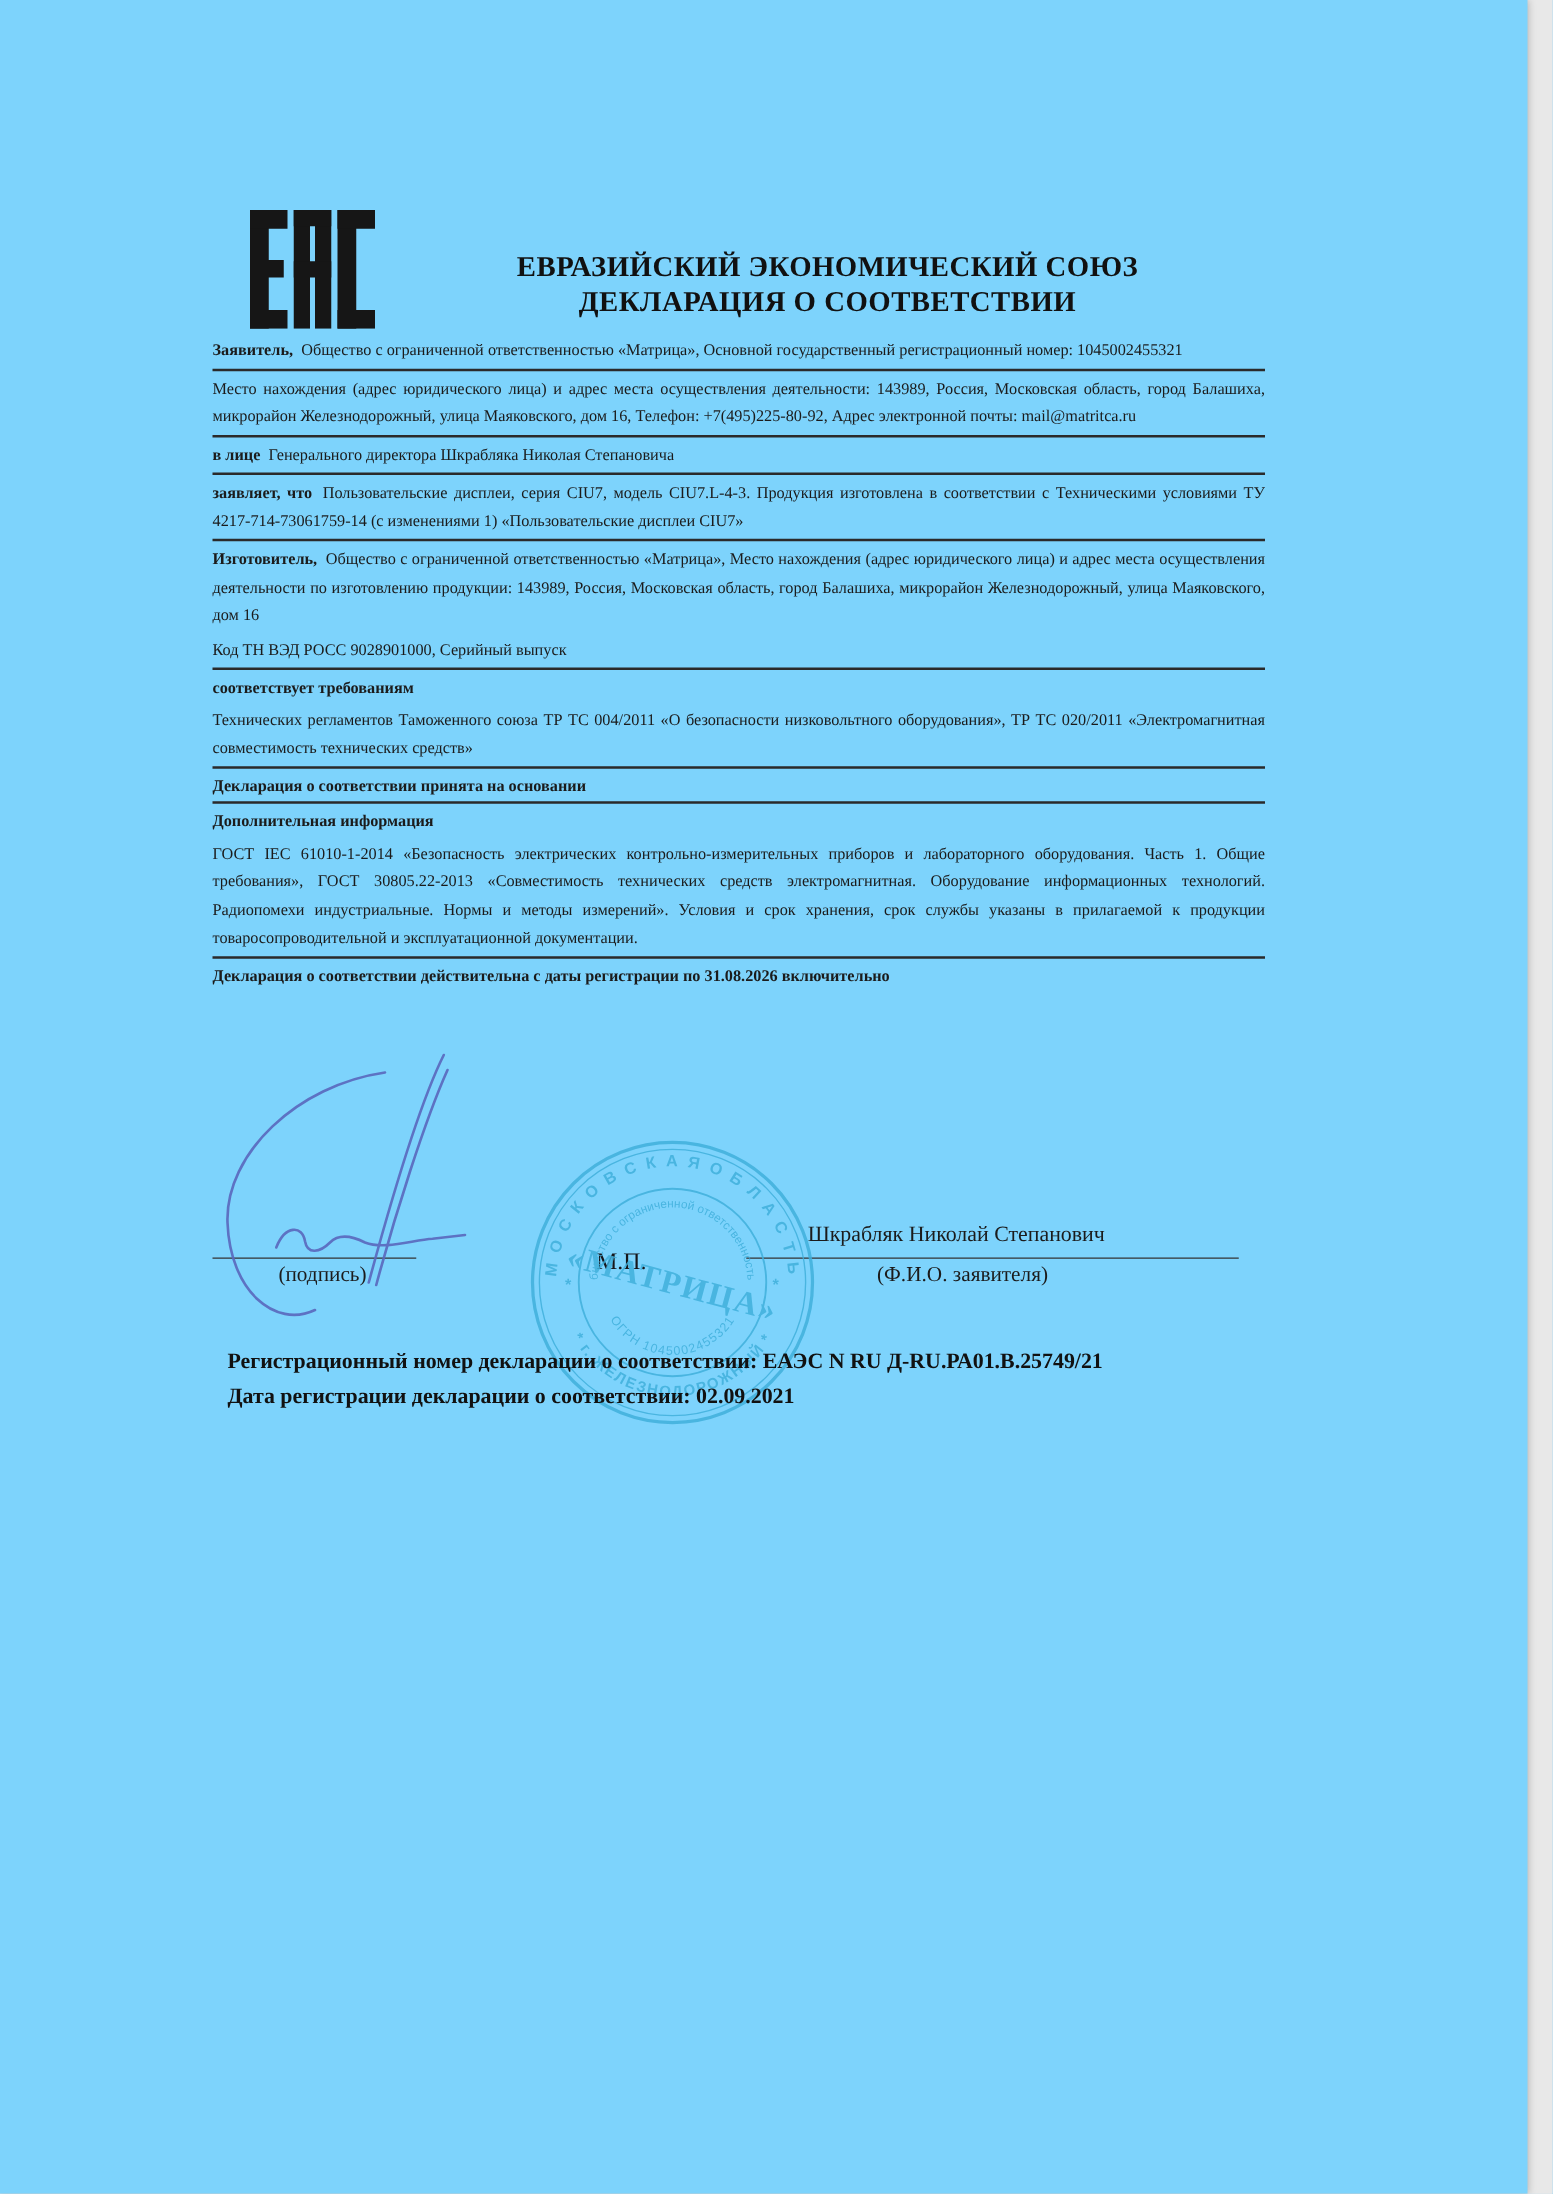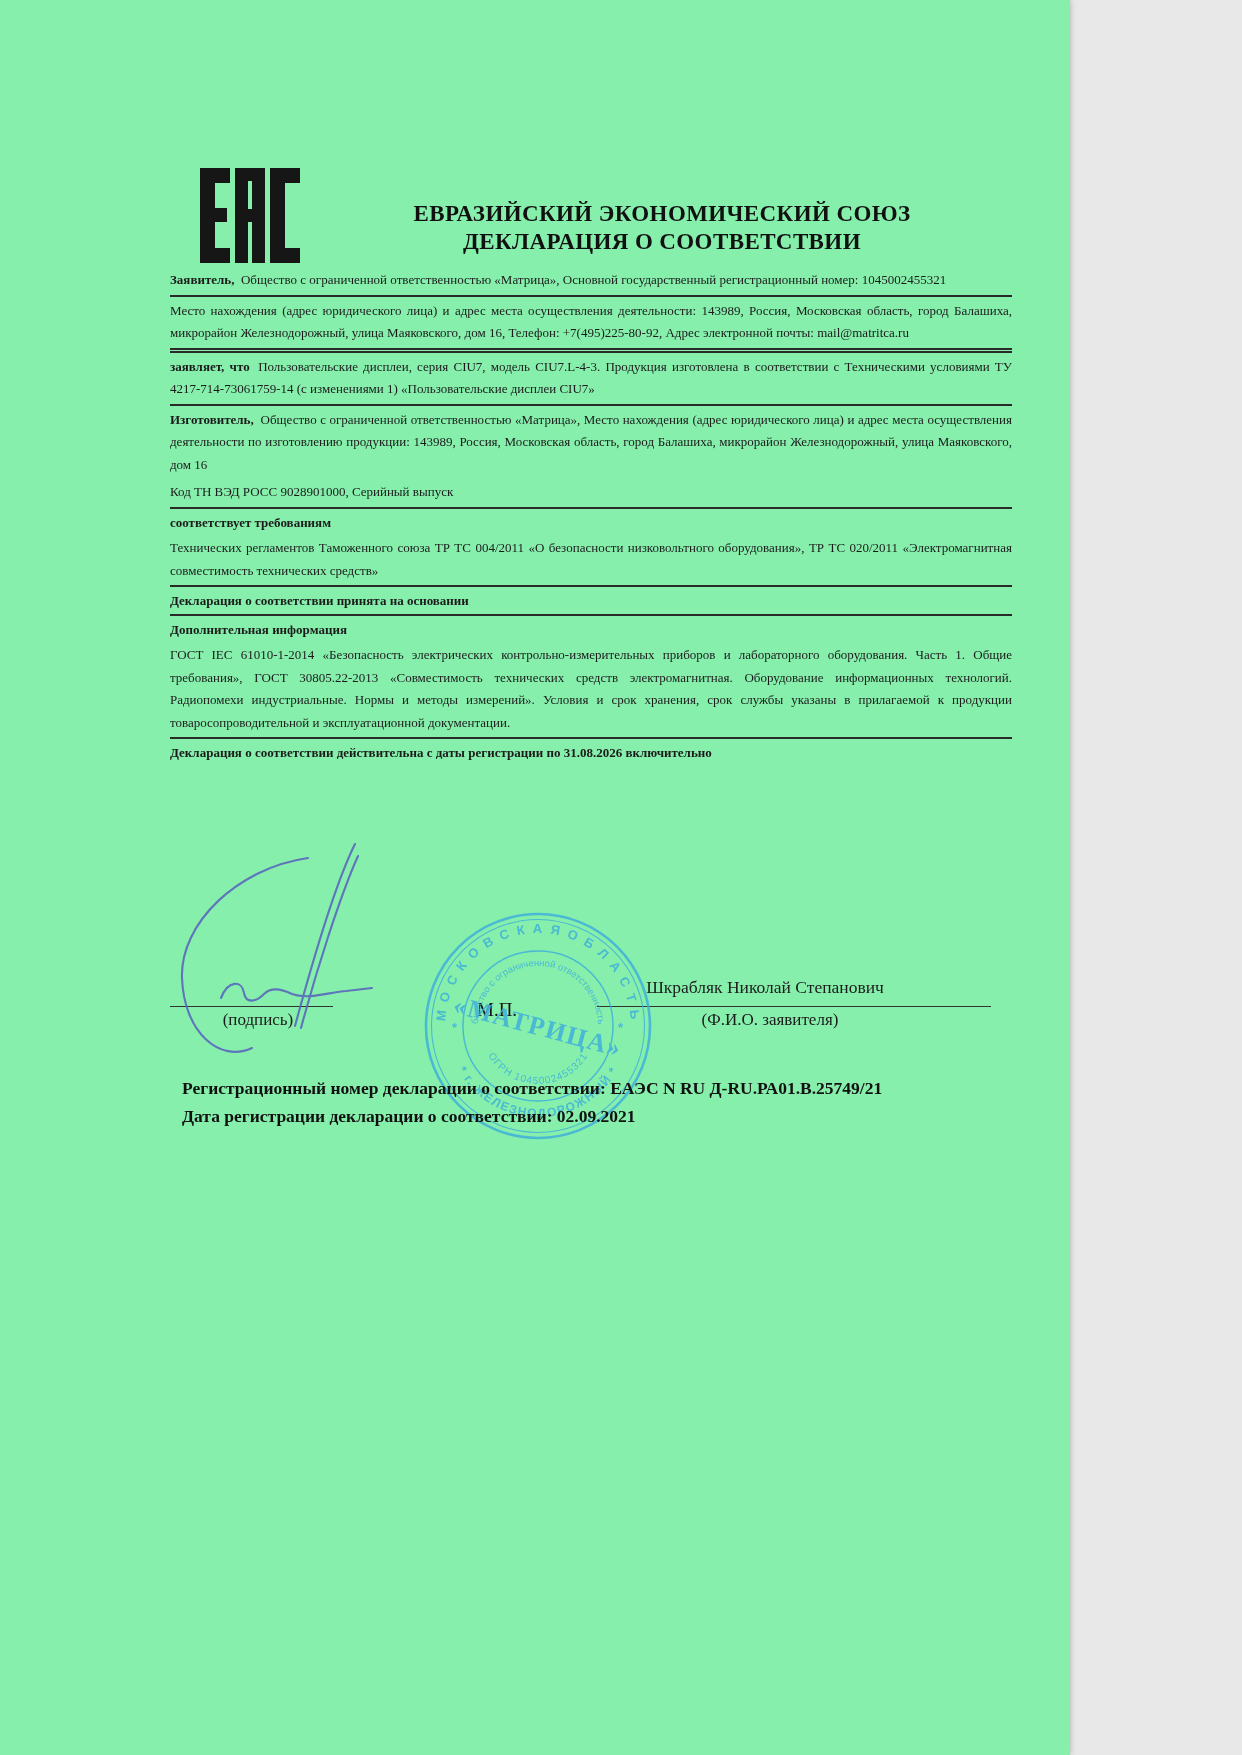--- a/index.html
+++ b/index.html
@@ -1,17 +1,17 @@
 <!DOCTYPE html>
 <html><head>
 <meta charset="utf-8">
 <style>
   html,body{margin:0;padding:0;background:#e8e8e8;}
   .page{
-    position:relative;width:1070px;height:1755px;background:#86efac;
+    position:relative;width:1222px;height:1755px;background:#7dd3fc;
     font-family:"Liberation Serif", serif;color:#1b1b1b;overflow:hidden;
     box-shadow:0 0 6px rgba(0,0,0,.25);
   }
   
   .eac-logo{position:absolute;left:200px;top:168px;width:100px;height:95px;}
   
   .title-block{position:absolute;left:350px;top:200px;width:624px;text-align:center;}
   .title-block div{font-weight:bold;font-size:23px;line-height:28px;letter-spacing:.4px;color:#111;}
   
   .body-col{position:absolute;left:170px;top:266px;width:842px;font-size:13px;line-height:22.5px;}
@@ -67,20 +67,21 @@
   </div>
 
   <div class="body-col">
 
     <p><b>Заявитель,</b> <span>Общество с ограниченной ответственностью «Матрица», Основной государственный регистрационный номер: 1045002455321</span></p>
     <div class="rule"></div>
 
     <p><span>Место нахождения (адрес юридического лица) и адрес места осуществления деятельности: 143989, Россия, Московская область, город Балашиха, микрорайон Железнодорожный, улица Маяковского, дом 16, Телефон: +7(495)225-80-92, Адрес электронной почты: mail@matritca.ru</span></p>
     <div class="rule"></div>
 
+    <p><b>в лице</b> <span>Генерального директора Шкрабляка Николая Степановича</span></p>
     <div class="rule"></div>
 
     <p><b>заявляет, что</b> <span>Пользовательские дисплеи, серия CIU7, модель CIU7.L-4-3. Продукция изготовлена в соответствии с Техническими условиями ТУ 4217-714-73061759-14 (с изменениями 1) «Пользовательские дисплеи CIU7»</span></p>
     <div class="rule"></div>
 
     <p><b>Изготовитель,</b> <span>Общество с ограниченной ответственностью «Матрица», Место нахождения (адрес юридического лица) и адрес места осуществления деятельности по изготовлению продукции: 143989, Россия, Московская область, город Балашиха, микрорайон Железнодорожный, улица Маяковского, дом 16</span></p>
     <p><span>Код ТН ВЭД РОСС 9028901000, Серийный выпуск</span></p>
     <div class="rule"></div>
 
     <p class="h">соответствует требованиям</p>

